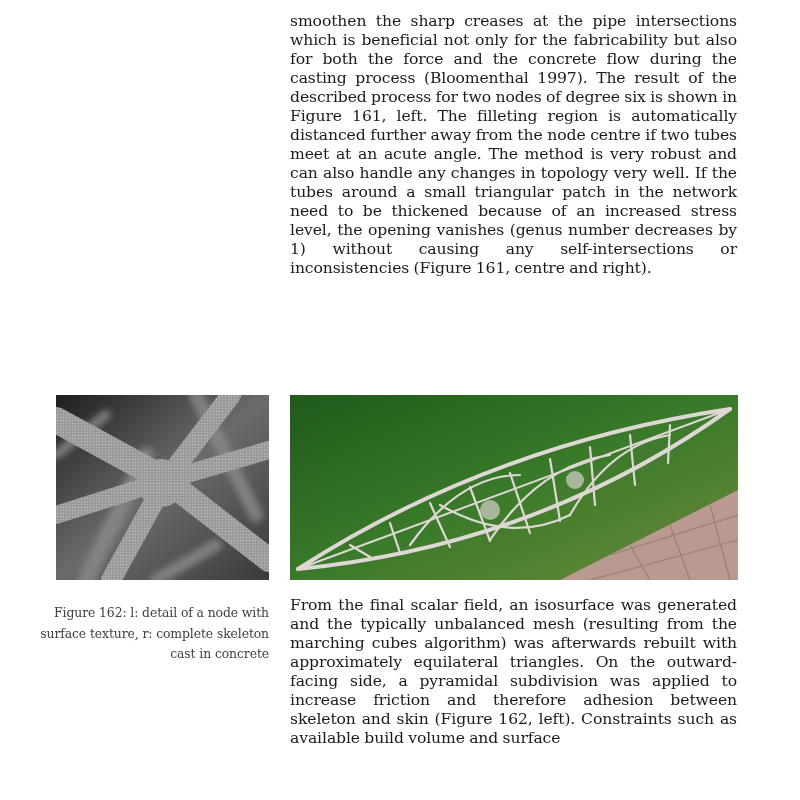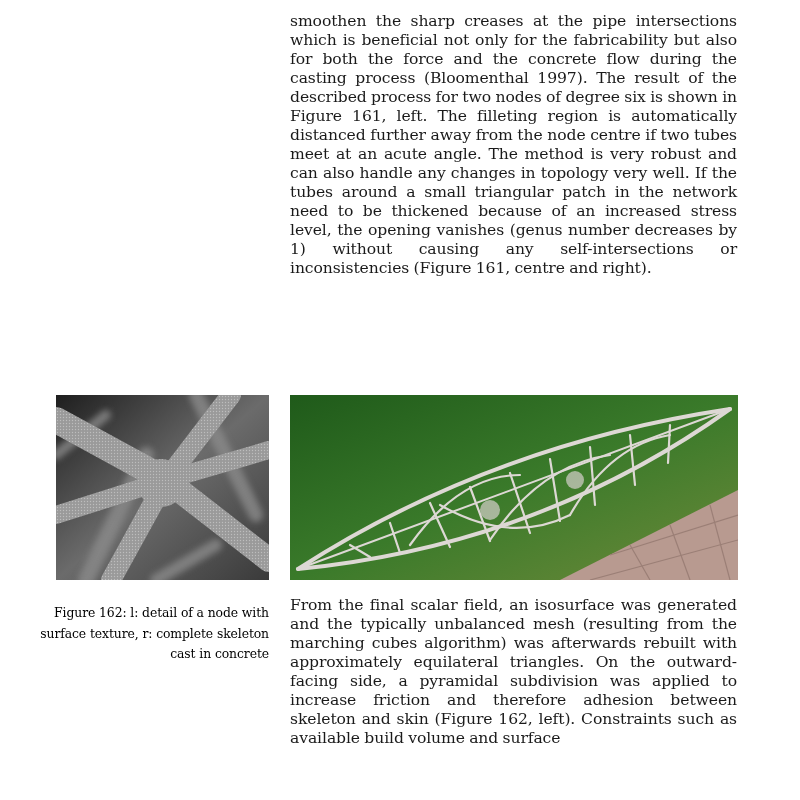--- a/index.html
+++ b/index.html
@@ -10,21 +10,21 @@
     font-size: 15.6px; line-height: 19px; text-align: justify;
     letter-spacing: -0.1px; word-spacing: -0.5px;
   }
   #p1 { top: 12px; }
   #p2 { top: 596px; }
   .fig { position: absolute; top: 395px; height: 185px; overflow: hidden; }
   #fig-left { left: 56px; width: 213px; background: #5a5a5a; }
   #fig-right { left: 290px; width: 448px; background: #2f6a22; }
   .caption {
     position: absolute; left: 40px; top: 603px; width: 229px;
-    text-align: right; font-size: 12.4px; line-height: 20.5px; color: #000000;
+    text-align: right; font-size: 12.4px; line-height: 20.5px; color: #404040;
     letter-spacing: -0.1px;
   }
   svg { display: block; }
 </style>
 </head>
 <body>
 
 <div id="p1" class="para">smoothen the sharp creases at the pipe intersections which is beneficial not only for the fabricability but also for both the force and the concrete flow during the casting process (Bloomenthal 1997). The result of the described process for two nodes of degree six is shown in Figure 161, left. The filleting region is automatically distanced further away from the node centre if two tubes meet at an acute angle. The method is very robust and can also handle any changes in topology very well. If the tubes around a small triangular patch in the network need to be thickened because of an increased stress level, the opening vanishes (genus number decreases by 1) without causing any self-intersections or inconsistencies (Figure 161, centre and right).</div>
 
 <div id="fig-left" class="fig">

